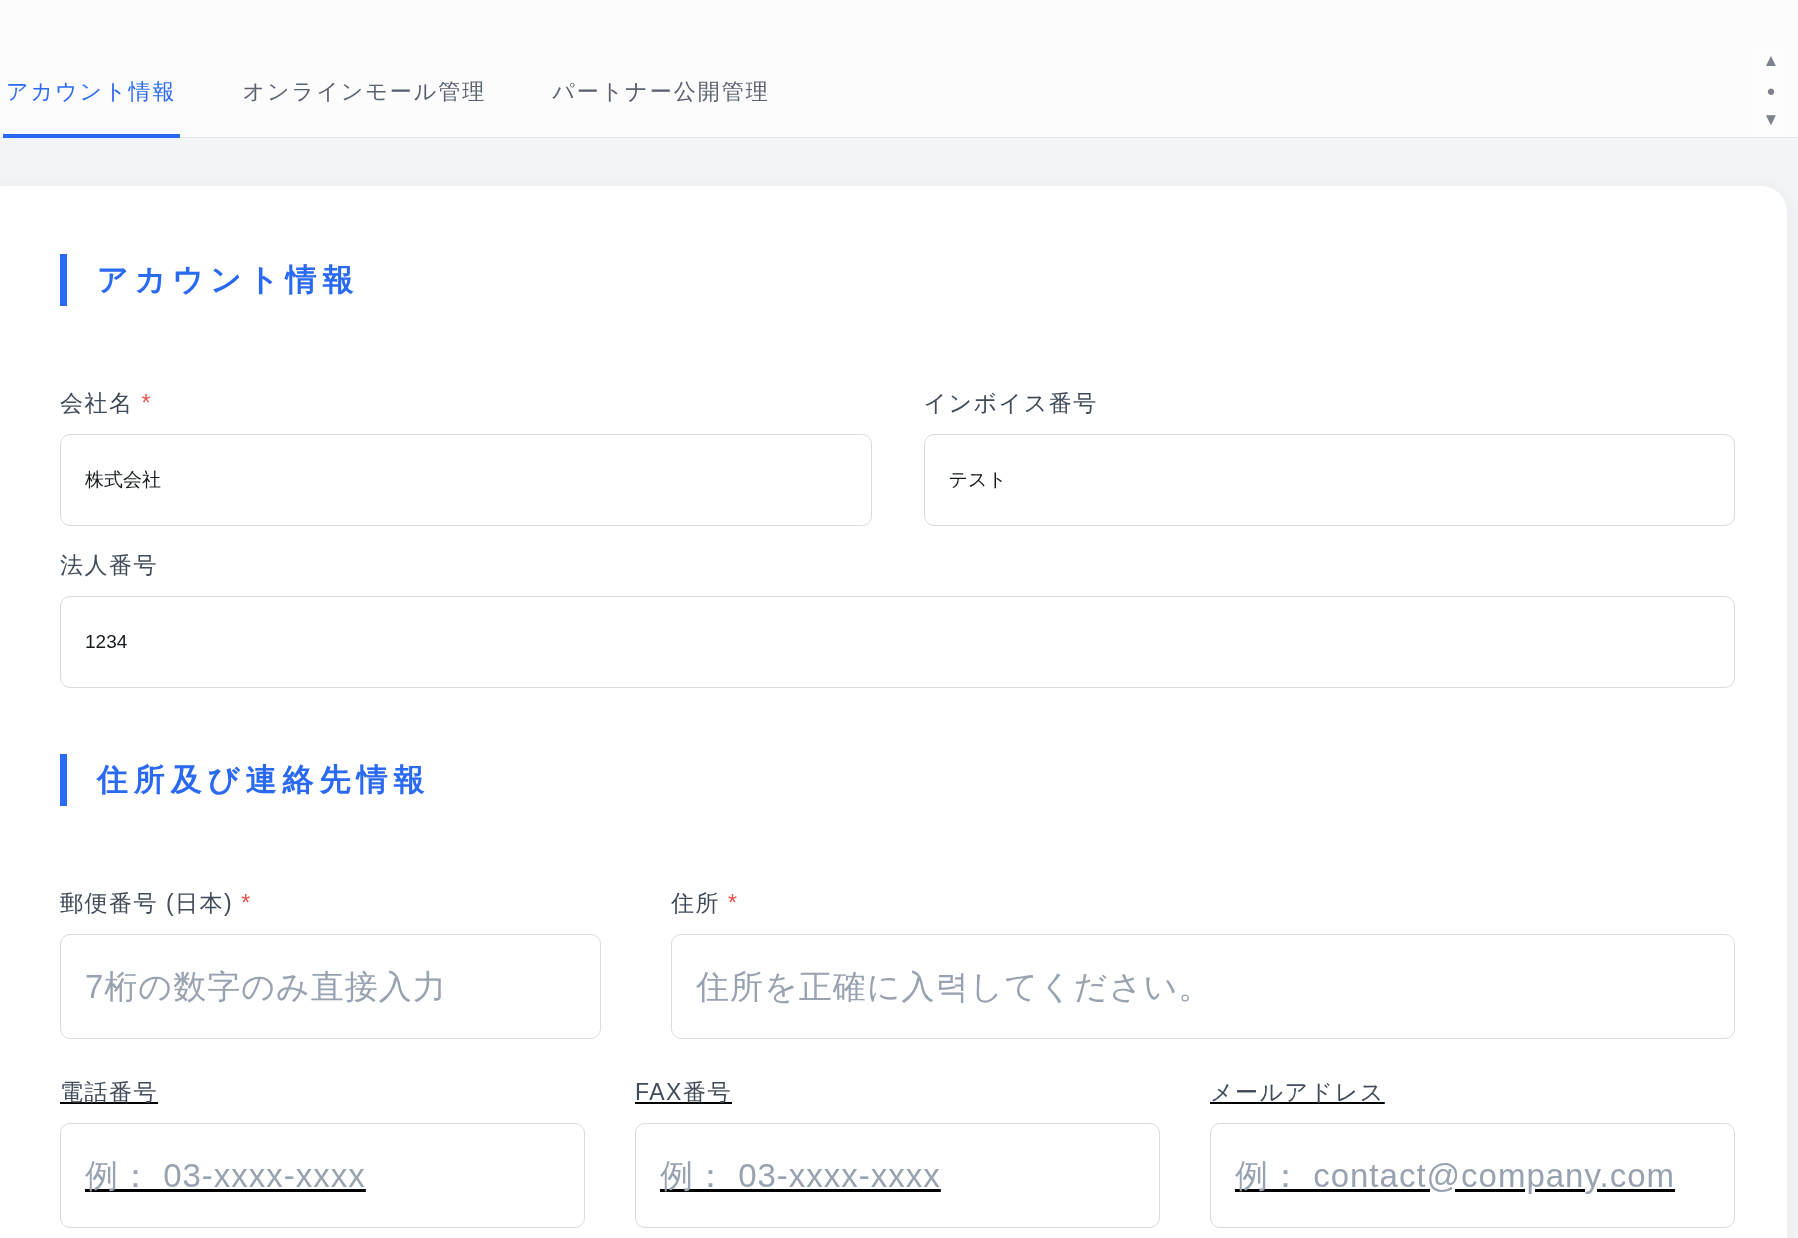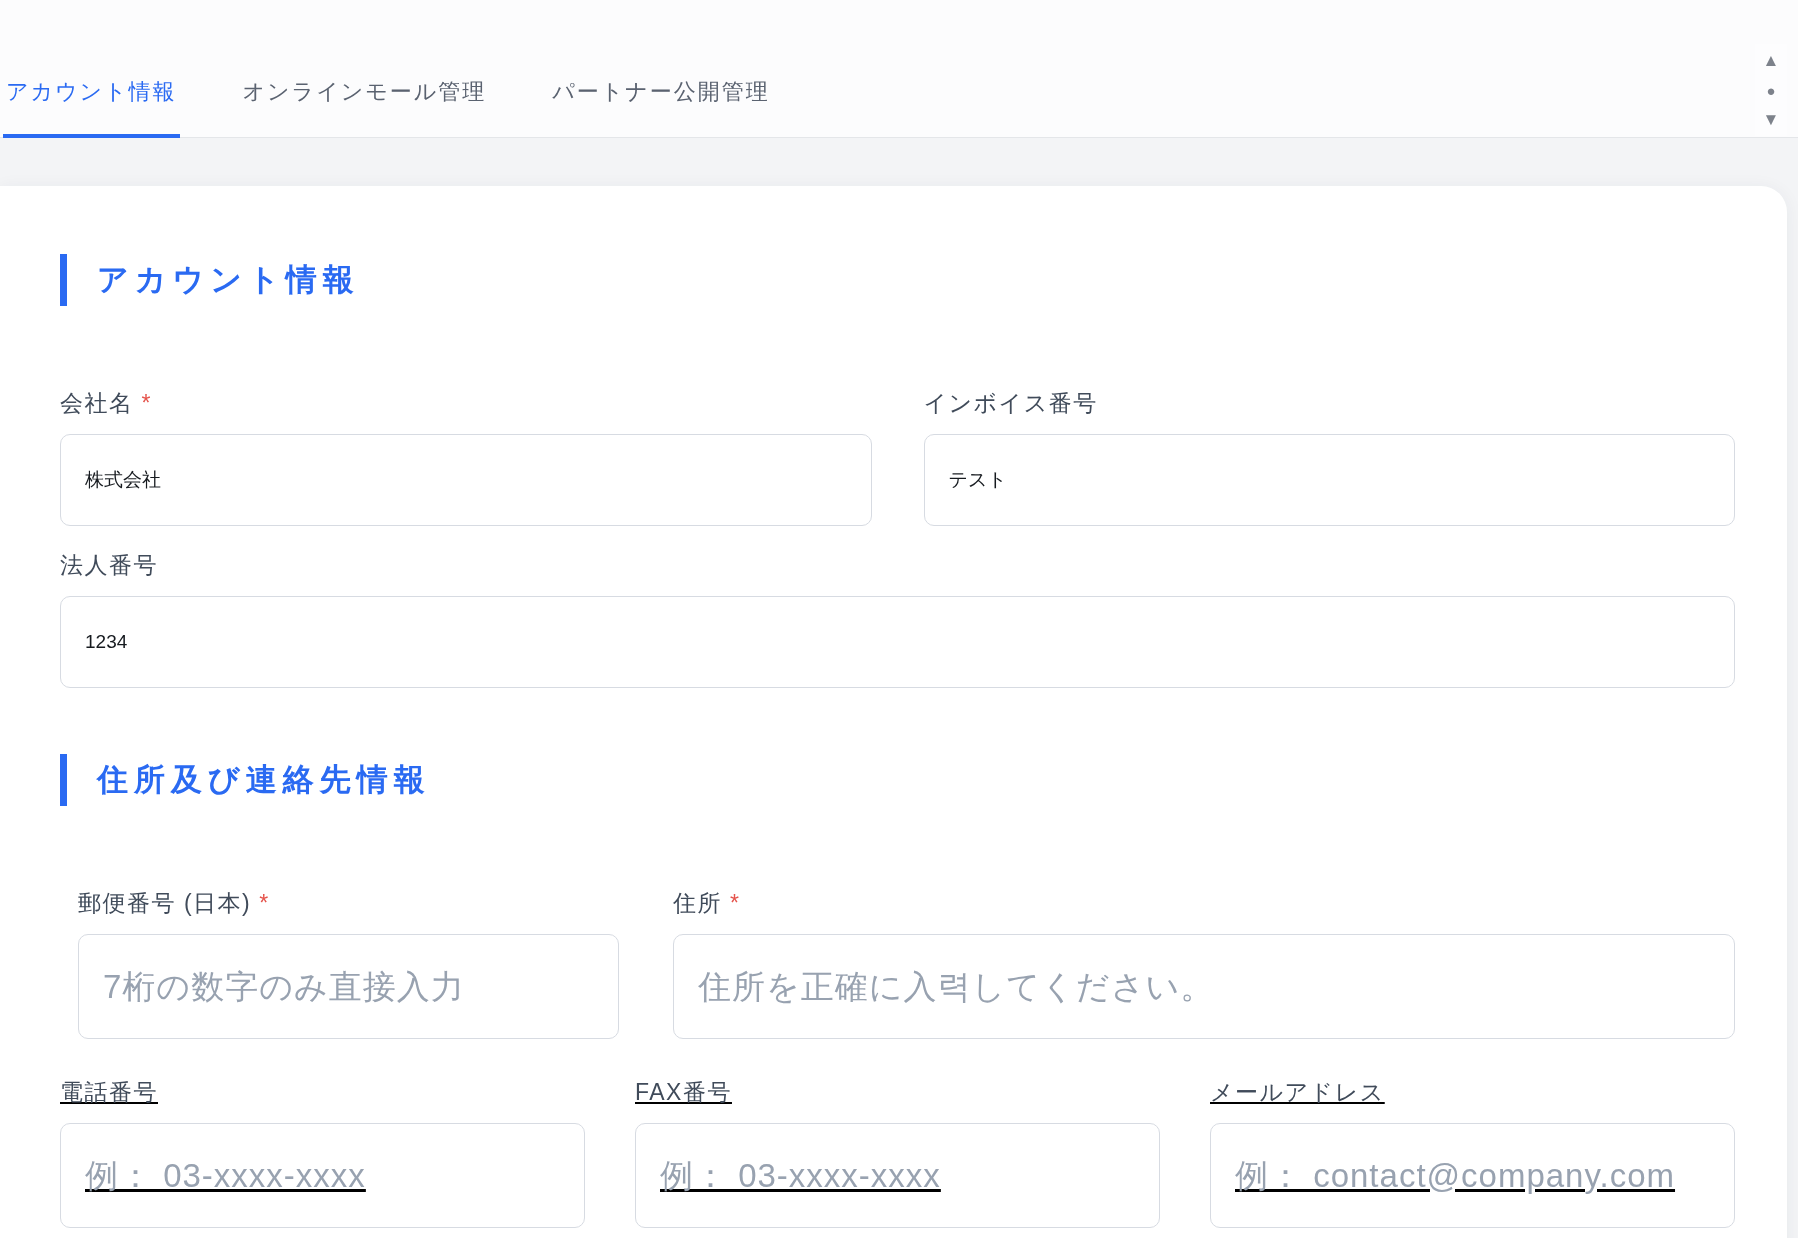--- a/index.html
+++ b/index.html
@@ -88,21 +88,21 @@
     color:#161a1f;
     font-family:"Liberation Sans","DejaVu Sans",sans-serif;
   }
   input.box::placeholder{color:#98a2b0;opacity:1;letter-spacing:1px;}
   .h-lg{height:92px;font-size:19px;}
   .h-md{height:105px;font-size:33px;}
 
   .row{display:flex;}
   .row-2{gap:52px;margin-bottom:24px;justify-content:center;}
   .row-2 .field{flex:1 1 0;}
-  .row-addr{gap:54px;margin-bottom:38px;margin-left:18px;}
+  .row-addr{gap:70px;margin-bottom:38px;}
   .f-postal{flex:0 0 541px;}
   .f-address{flex:1 1 auto;justify-content:space-between;}
   .row-3{gap:50px;text-decoration:underline;}
   .row-3 .field{flex:1 1 0;}
   .row-full{margin-bottom:0;justify-content:flex-end;}
 </style>
 </head>
 <body>
 
 <div class="screen">

